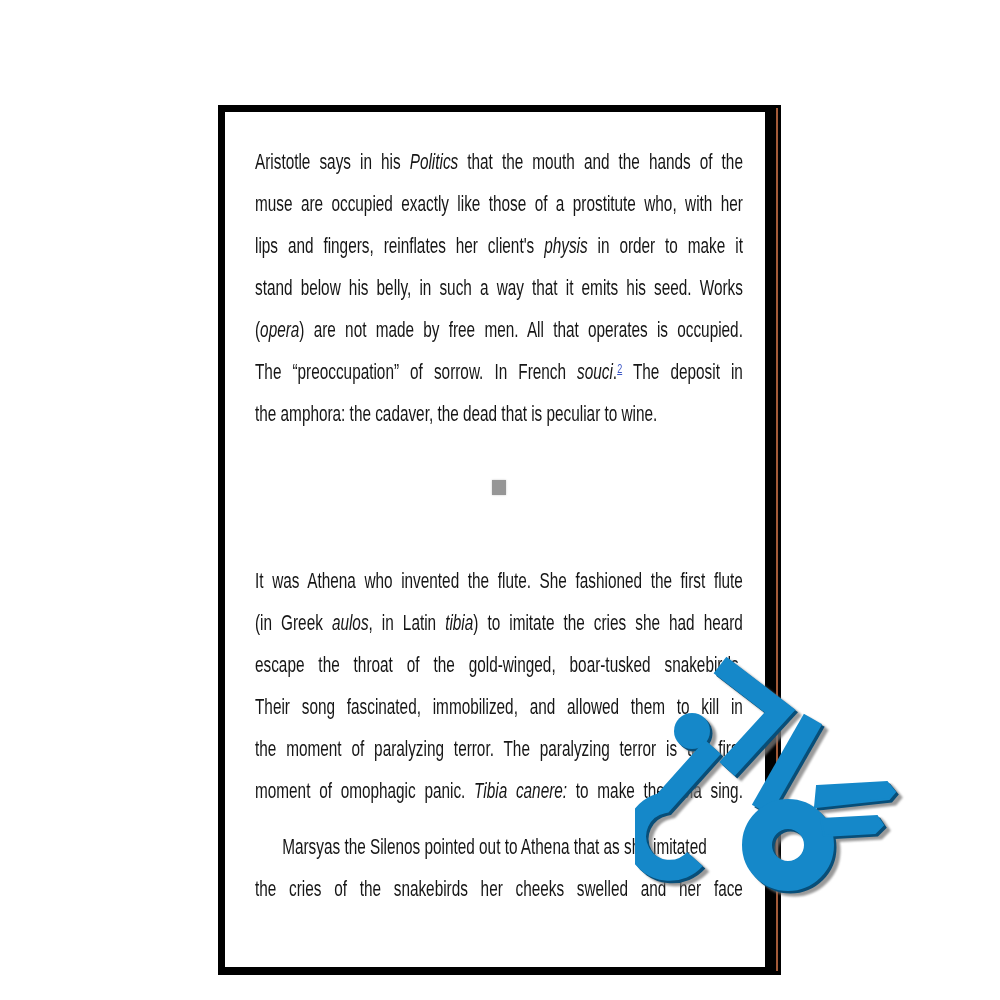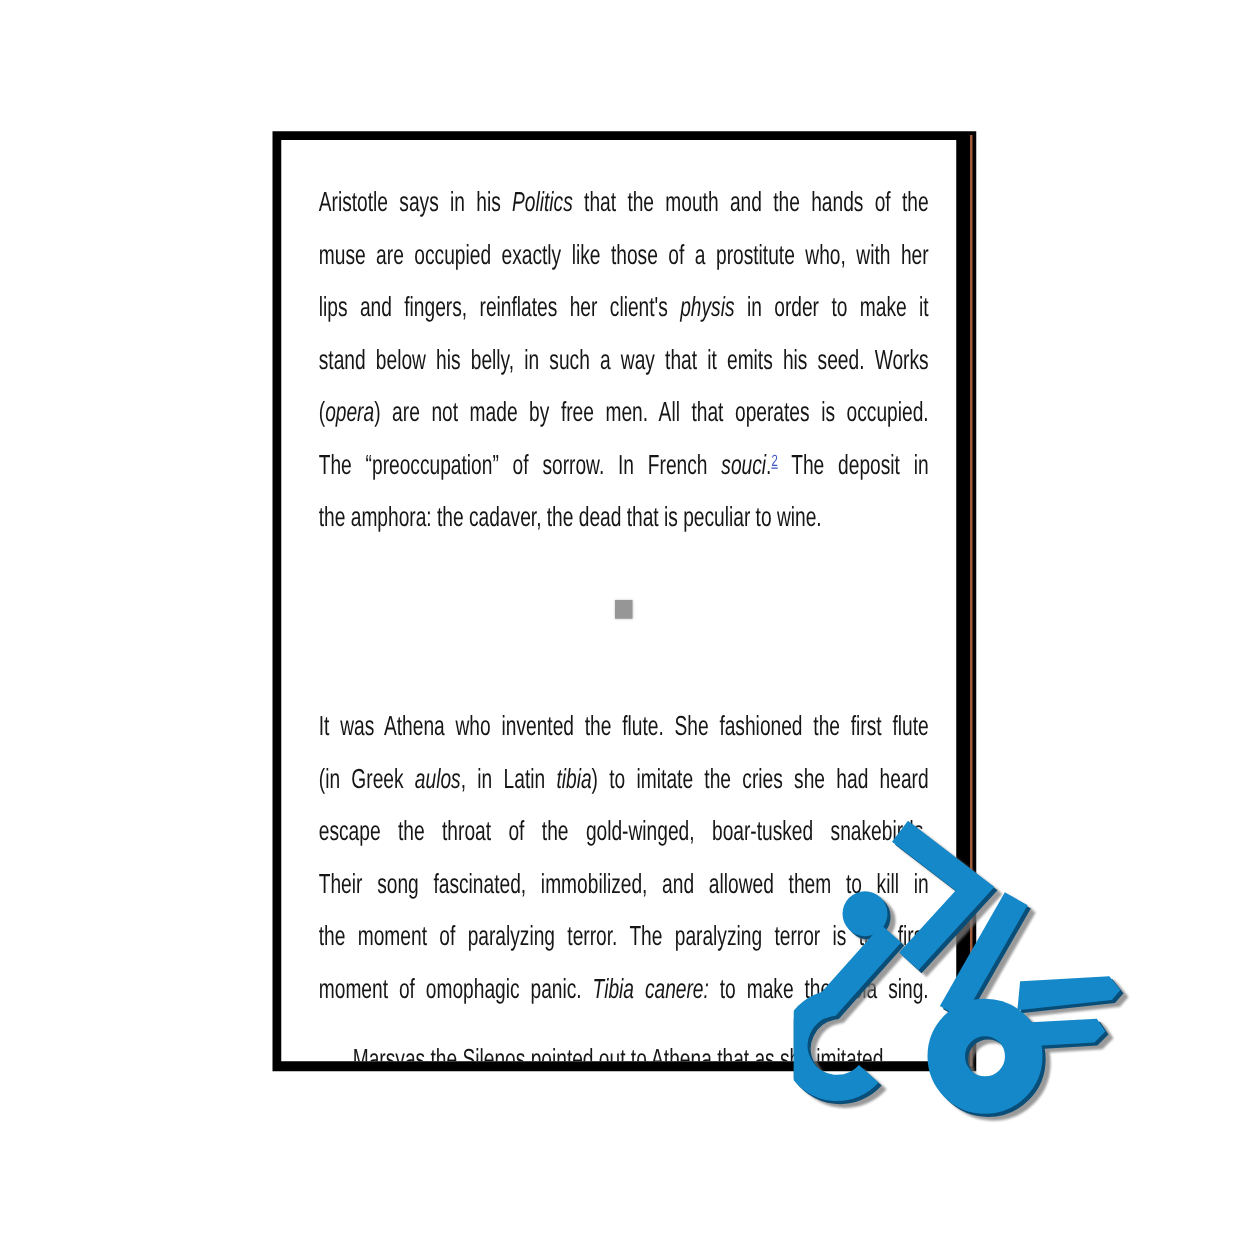--- a/index.html
+++ b/index.html
@@ -1,20 +1,20 @@
 <!DOCTYPE html>
 <html><head>
 <meta charset="utf-8">
 <style>
   html,body{margin:0;padding:0;background:#ffffff;}
   #canvas{position:relative;width:1000px;height:1000px;background:#ffffff;overflow:hidden;
           font-family:"Liberation Sans","DejaVu Sans",sans-serif;}
 
   
-  .page{position:absolute;left:218px;top:105px;width:563px;height:752px;box-sizing:border-box;
+  .page{position:absolute;left:218px;top:105px;width:563px;height:870px;box-sizing:border-box;
         background:#ffffff;border-style:solid;border-color:#000;border-width:7px 16px 8px 7px;}
   .edge-tint{position:absolute;top:-4px;bottom:-4px;right:-13px;width:2px;background:#c06a42;opacity:.85;}
   .content{position:absolute;top:0;left:0;right:0;bottom:0;overflow:hidden;
            padding:29px 22px 0 30px;box-sizing:border-box;height:100%;}
   .textcol{width:700px;transform:scaleX(0.697);transform-origin:0 0;}
   .ln{height:42px;line-height:42px;font-size:22px;color:#161616;
       text-align:justify;text-align-last:justify;white-space:normal;}
   .ln.left{text-align:left;text-align-last:left;}
   .ln i{font-style:italic;}
   .indent{text-indent:39px;}

